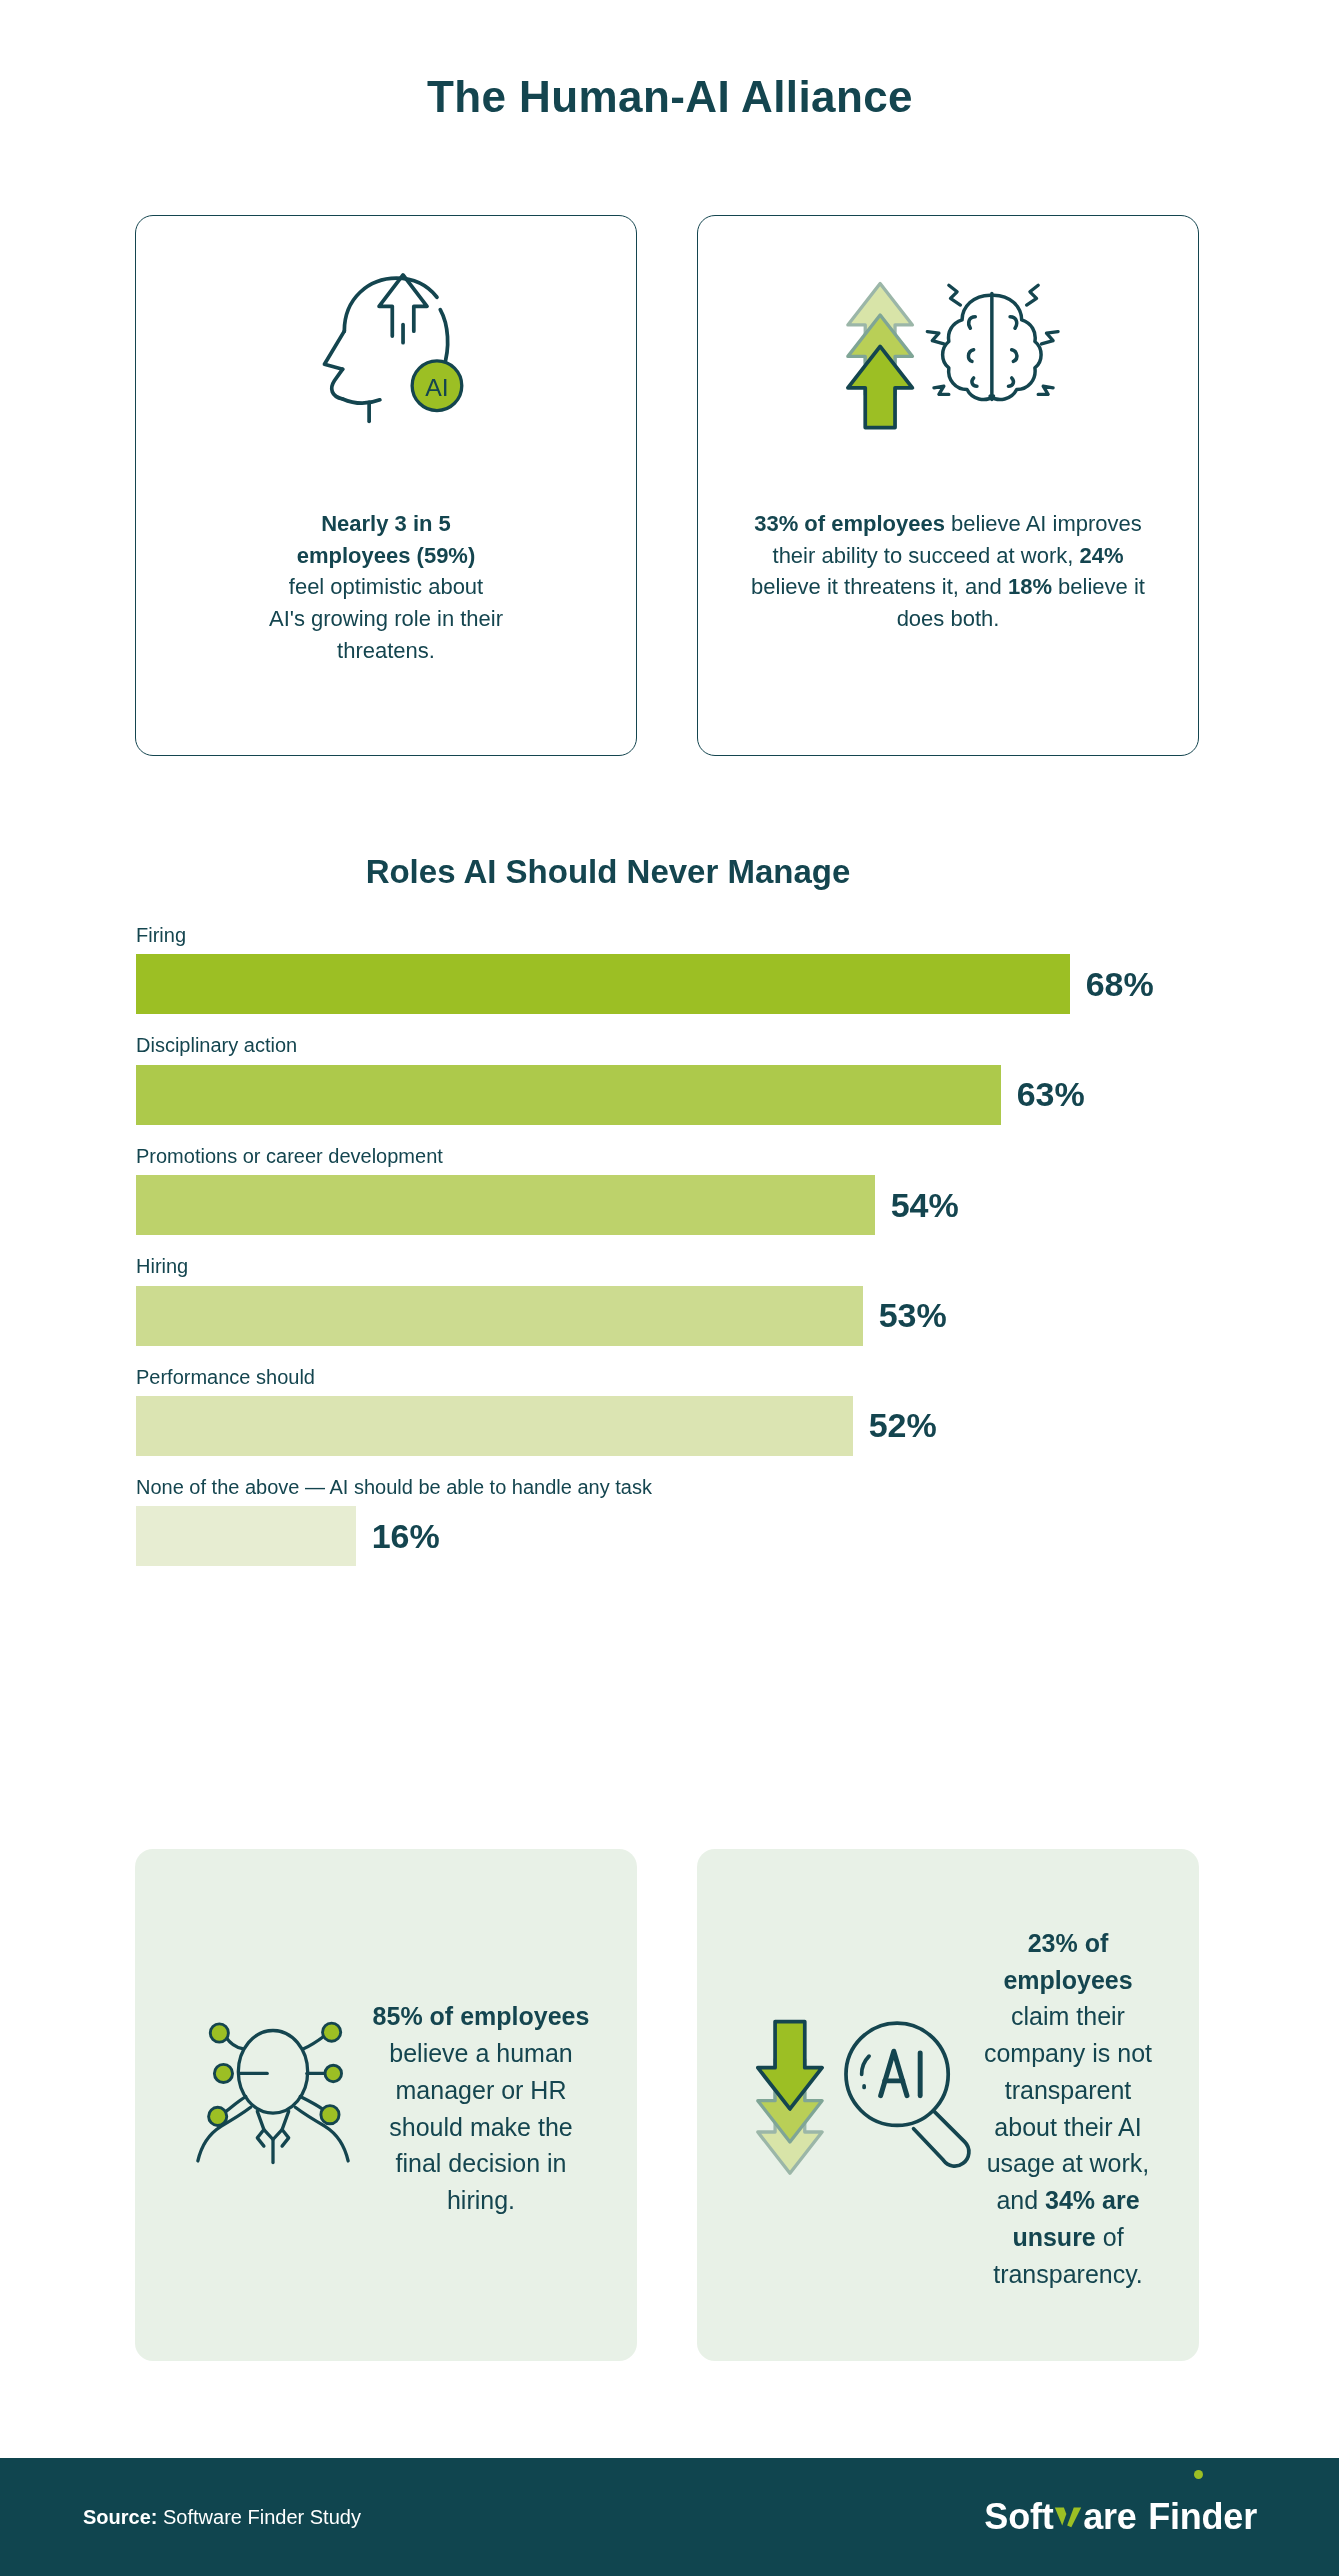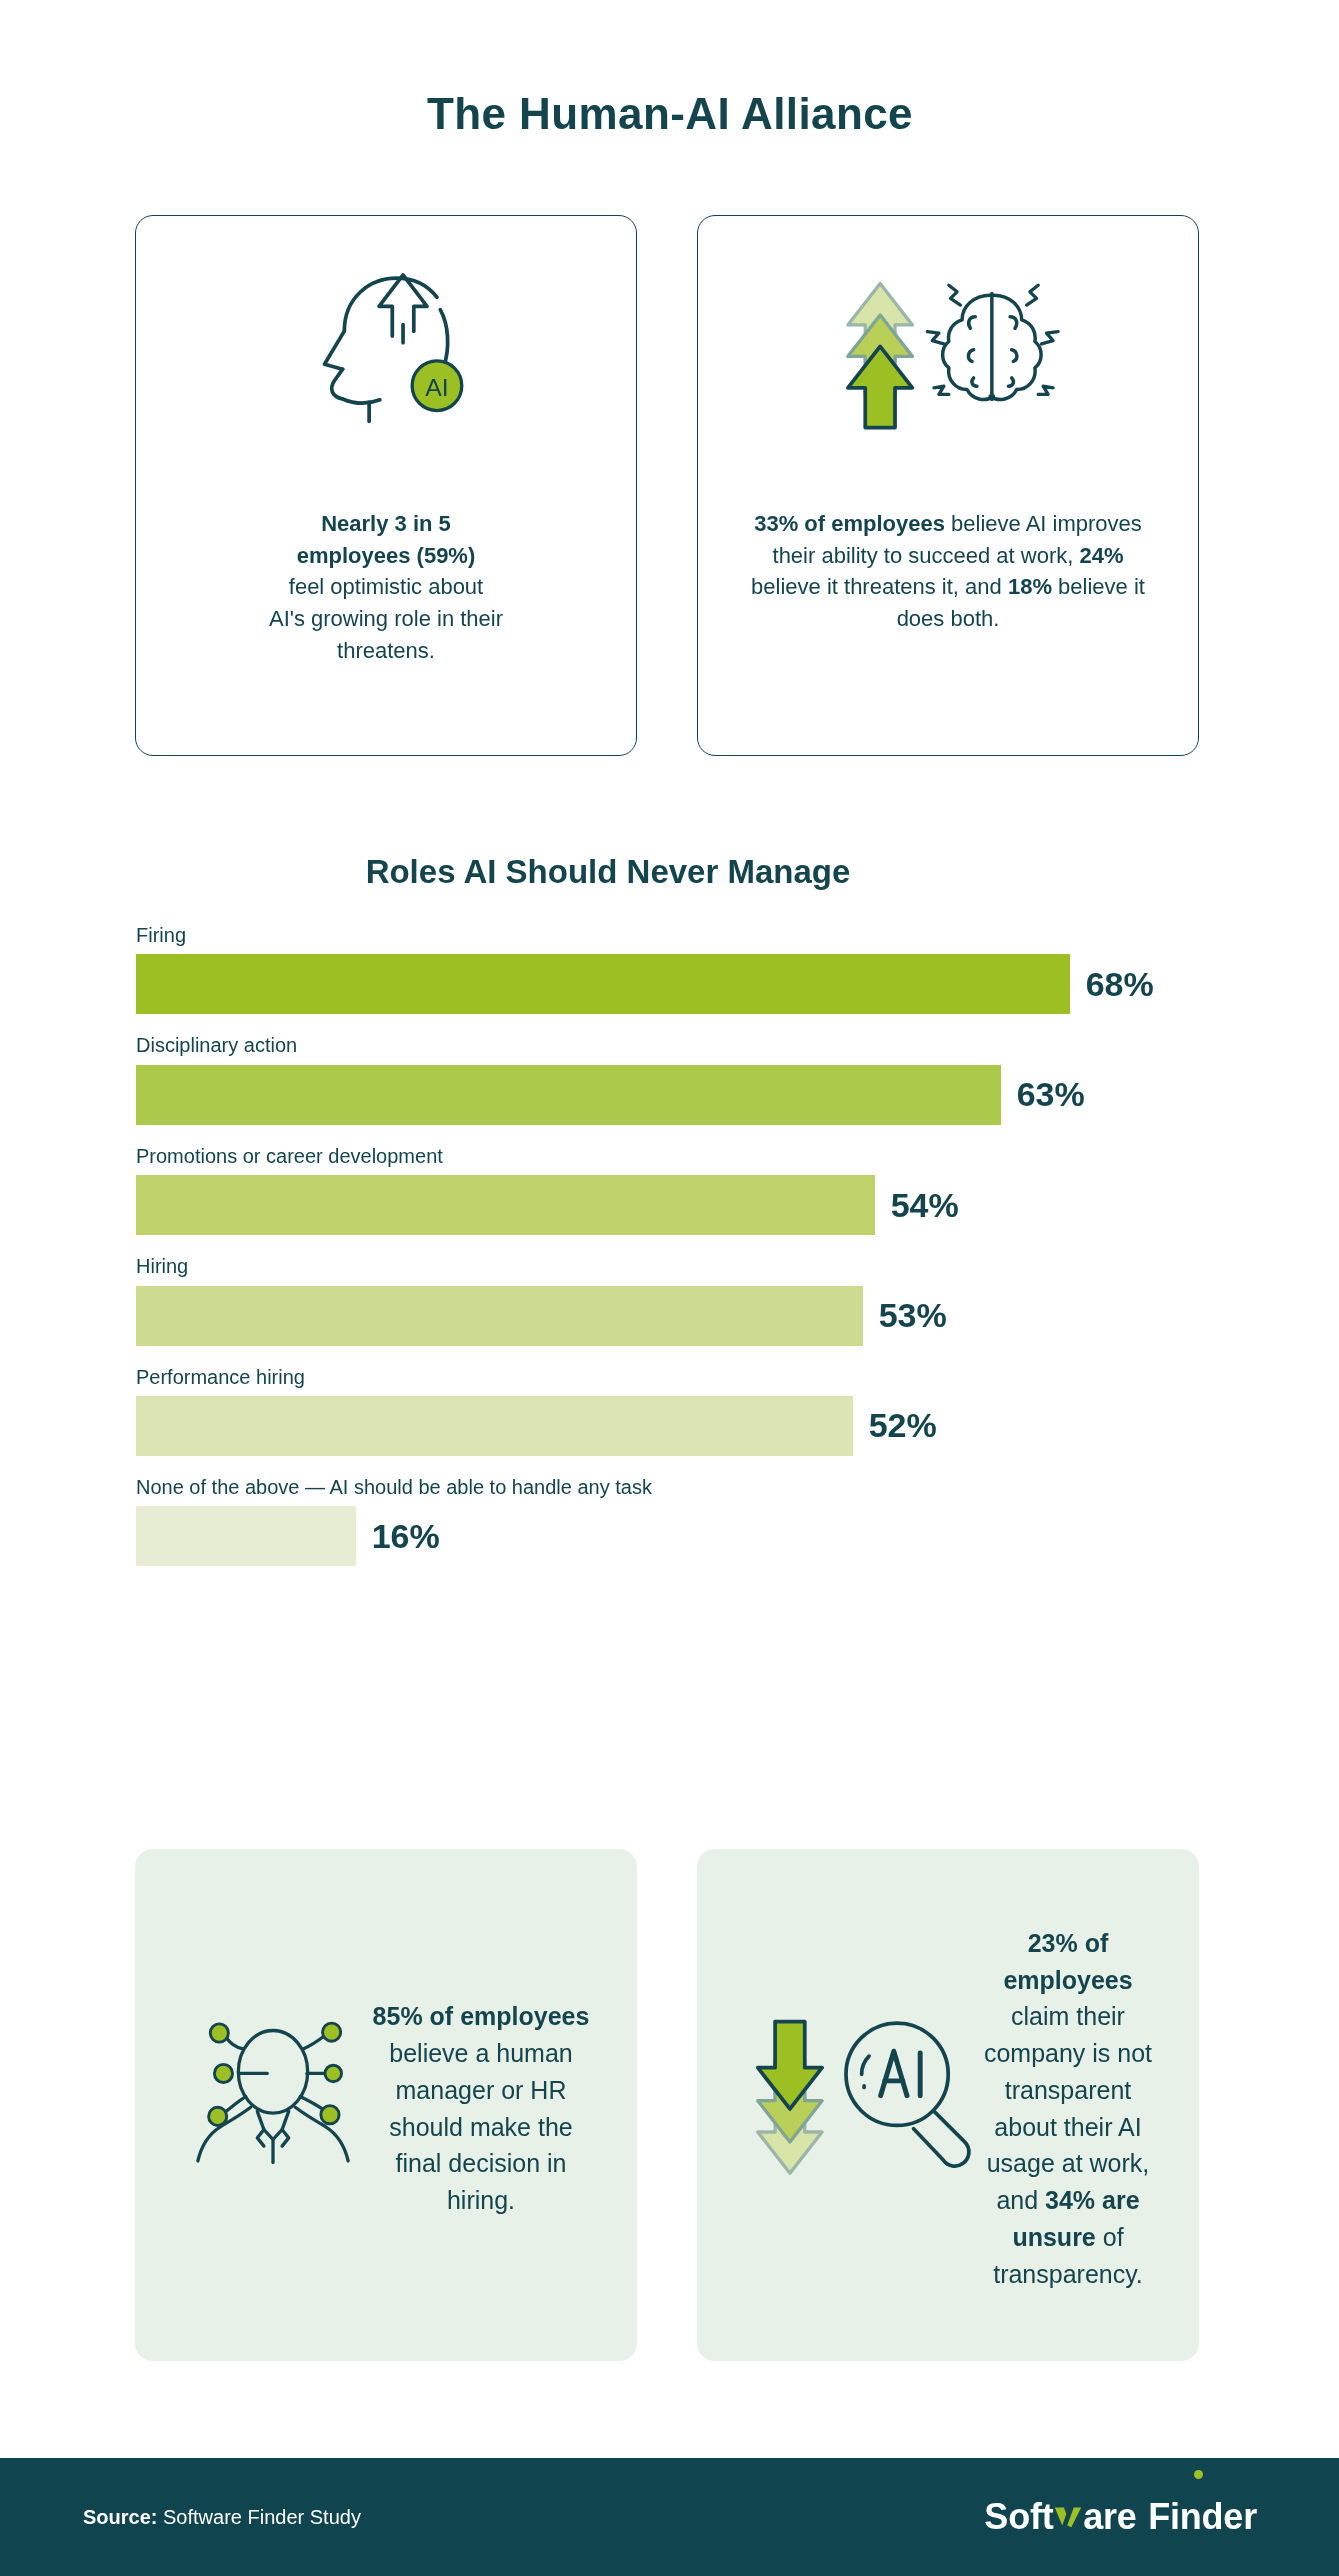--- a/index.html
+++ b/index.html
@@ -19,21 +19,21 @@
     position: relative;
     width: 1340px;
     height: 2576px;
     background: #ffffff;
     overflow: hidden;
   }
 
   
   .title {
     position: absolute;
-    top: 89px;
+    top: 72px;
     left: 0;
     width: 1340px;
     text-align: center;
     font-size: 44px;
     font-weight: 700;
     letter-spacing: 0.4px;
     color: #14454F;
   }
 
   
@@ -278,21 +278,21 @@
 
     <div class="bar-row">
       <div class="bar-label">Hiring</div>
       <div class="bar-line">
         <div class="bar-fill" style="width:727px;background:#CCDB90;"></div>
         <div class="bar-value">53%</div>
       </div>
     </div>
 
     <div class="bar-row">
-      <div class="bar-label">Performance hiring</div>
+      <div class="bar-label">Performance should</div>
       <div class="bar-line">
         <div class="bar-fill" style="width:717px;background:#DBE4B2;"></div>
         <div class="bar-value">52%</div>
       </div>
     </div>
 
     <div class="bar-row">
       <div class="bar-label">None of the above — AI should be able to handle any task</div>
       <div class="bar-line">
         <div class="bar-fill" style="width:220px;background:#E7EDD2;"></div>

